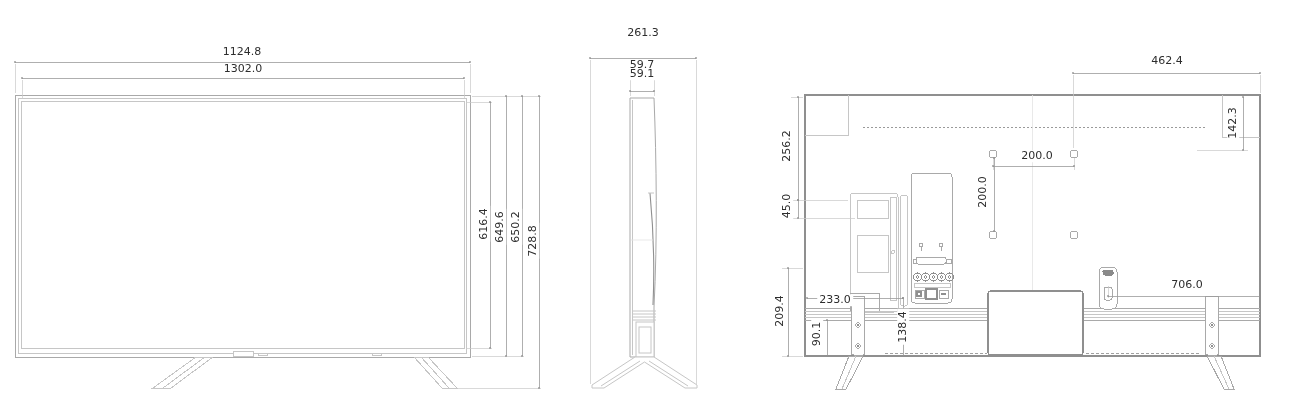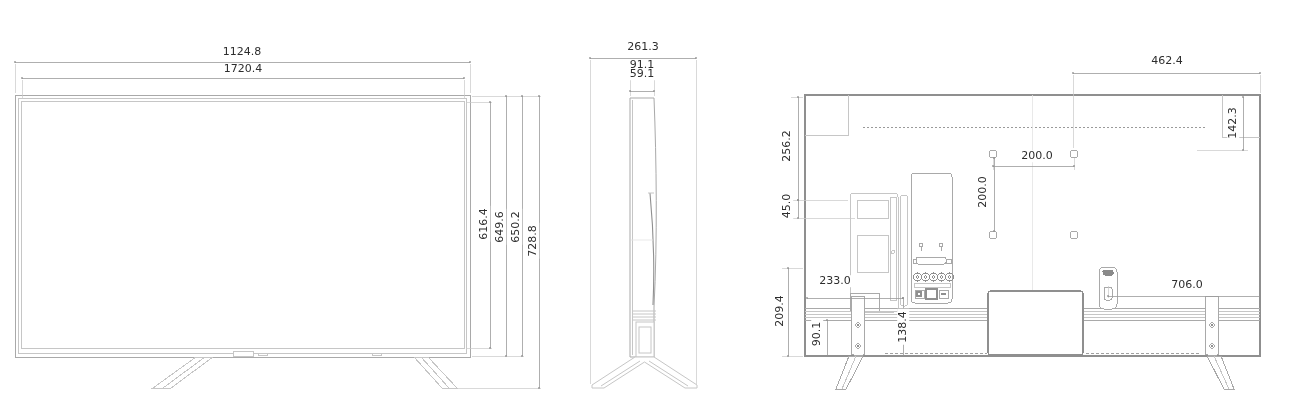--- a/index.html
+++ b/index.html
@@ -185,35 +185,35 @@
     <line x1="994" y1="158" x2="994" y2="231" class="d"></line>
     <line x1="807" y1="298" x2="903" y2="298" class="d"></line>
     <line x1="903" y1="298" x2="903" y2="356" class="d"></line>
     <line x1="788" y1="268" x2="788" y2="356" class="d"></line>
     <line x1="827" y1="320" x2="827" y2="356" class="d"></line>
     <line x1="1108" y1="296" x2="1260" y2="296" class="d"></line>
   </g>
 </svg>
 
 <span class="dim" style="left:242px;top:52px">1124.8</span>
-<span class="dim" style="left:243px;top:69px">1720.4</span>
+<span class="dim" style="left:243px;top:69px">1302.0</span>
 <span class="dim rot" style="left:484px;top:224px">616.4</span>
 <span class="dim rot" style="left:500px;top:227px">649.6</span>
 <span class="dim rot" style="left:516px;top:227px">650.2</span>
 <span class="dim rot" style="left:533px;top:241px">728.8</span>
 
-<span class="dim" style="left:643px;top:47px">261.3</span>
-<span class="dim" style="left:642px;top:65px">91.1</span>
+<span class="dim" style="left:643px;top:33px">261.3</span>
+<span class="dim" style="left:642px;top:65px">59.7</span>
 <span class="dim" style="left:642px;top:74px">59.1</span>
 
 <span class="dim" style="left:1167px;top:61px">462.4</span>
 <span class="dim rot" style="left:1233px;top:123px">142.3</span>
 <span class="dim rot" style="left:787px;top:146px">256.2</span>
 <span class="dim rot" style="left:787px;top:206px">45.0</span>
 <span class="dim" style="left:1037px;top:156px">200.0</span>
 <span class="dim rot" style="left:983px;top:192px">200.0</span>
-<span class="dim" style="left:835px;top:281px">233.0</span>
+<span class="dim" style="left:835px;top:300px">233.0</span>
 <span class="dim rot" style="left:903px;top:327px">138.4</span>
 <span class="dim rot" style="left:780px;top:311px">209.4</span>
 <span class="dim rot" style="left:817px;top:334px">90.1</span>
 <span class="dim" style="left:1187px;top:285px">706.0</span>
 
 </div>
 
 </body></html>

